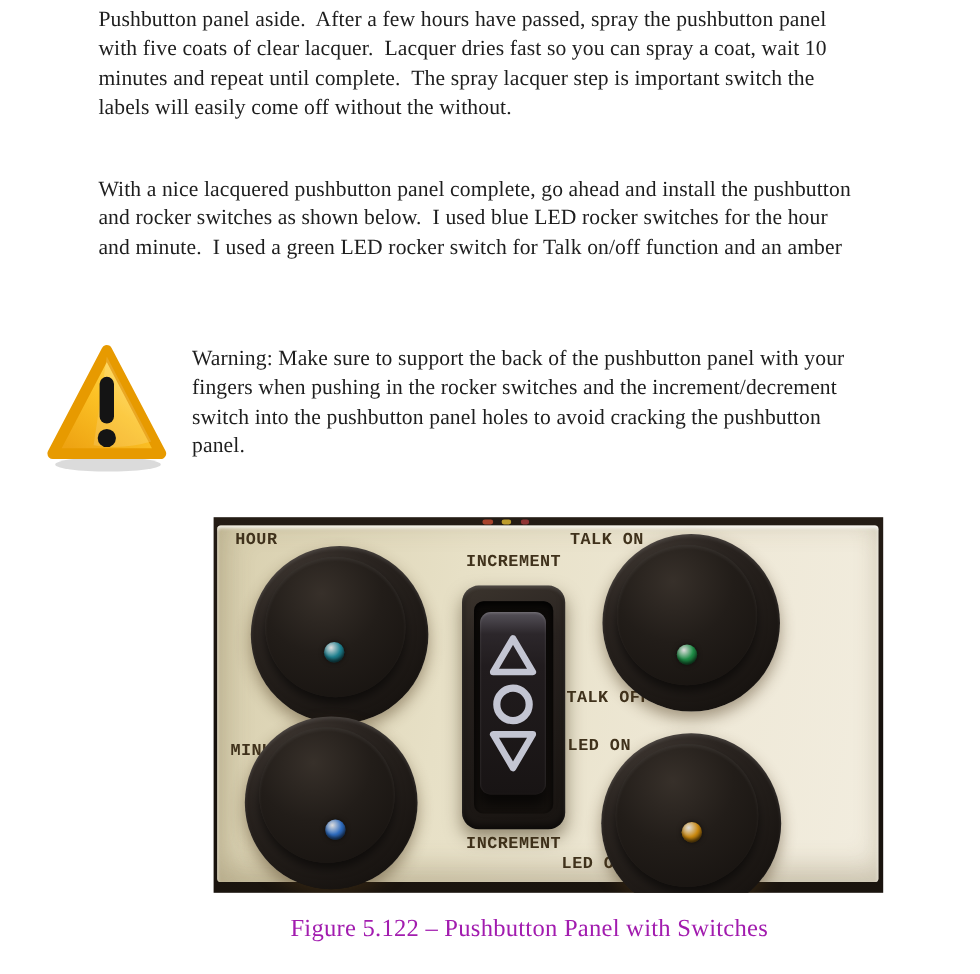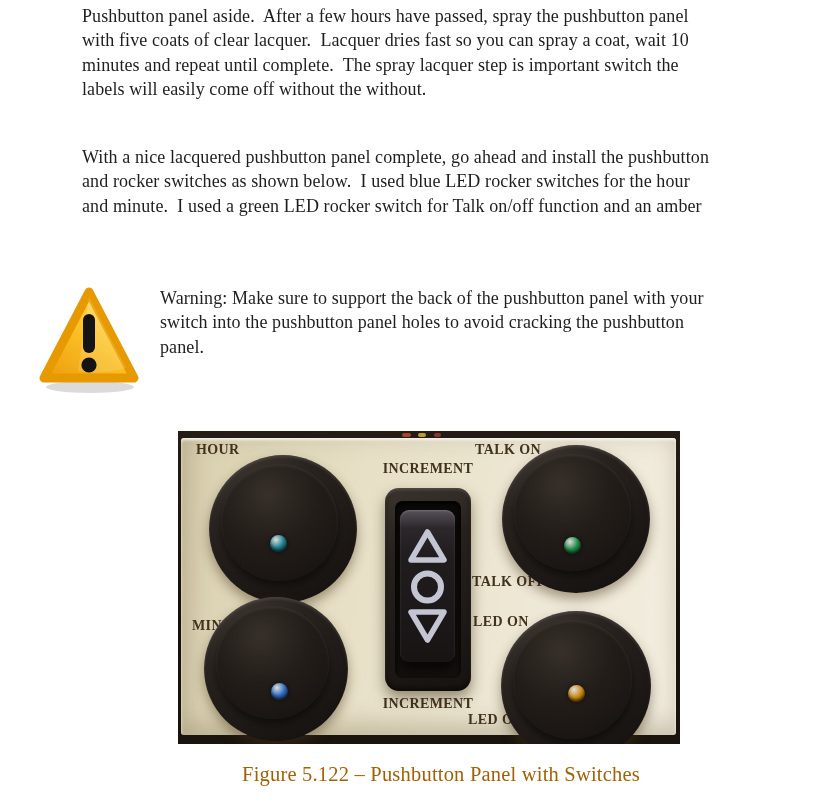--- a/index.html
+++ b/index.html
@@ -9,23 +9,24 @@
     font-family:"Liberation Serif","DejaVu Serif",serif;
     color:#1e1e1e;
   }
   .tblock{position:absolute;left:82px;width:728px;}
   .tline{white-space:pre;font-size:18px;line-height:24.4px;letter-spacing:0.1px;}
   
   .warn-icon{position:absolute;left:38px;top:283px;width:102px;height:112px;}
   .warn-text{position:absolute;left:160px;top:286px;width:650px;}
   
   .photo{
-    position:absolute;left:178px;top:431px;width:502px;height:313px;
+    position:absolute;left:178px;top:431px;width:558px;height:313px;
     background:linear-gradient(180deg,#241c15 0%,#15100c 60%,#1a140e 100%);
     overflow:hidden;
+    font-family:Liberation Mono, monospace;
   }
   .panel{
     position:absolute;left:3px;top:7px;right:4px;bottom:9px;
     background:linear-gradient(100deg,#d8cfae 0%,#e7e0c6 35%,#efe9d8 75%,#f2eddf 100%);
     border-radius:3px;
     box-shadow:inset 0 2px 3px rgba(255,255,255,.8), inset 0 -14px 22px rgba(95,75,40,.18), inset 10px 0 24px rgba(95,75,40,.14);
   }
   .speck{position:absolute;height:4px;border-radius:2px;top:2px;}
   .plabel{
     position:absolute;font-weight:bold;font-size:14px;letter-spacing:.4px;
@@ -57,21 +58,21 @@
     box-shadow:inset 0 3px 6px rgba(0,0,0,.9);
   }
   .rocker{
     position:absolute;left:15px;top:22px;width:55px;height:152px;border-radius:9px;
     background:linear-gradient(180deg,#56525a 0%,#2c272b 12%,#211c1e 30%,#181414 100%);
     box-shadow:0 9px 10px rgba(0,0,0,.55), inset 0 1px 2px rgba(255,255,255,.18);
   }
   .rocker svg{position:absolute;left:0;top:0;}
   .caption{
     position:absolute;left:82px;top:763px;width:718px;text-align:center;
-    font-size:20.5px;color:#a16207;letter-spacing:.2px;
+    font-size:20.5px;color:#a21caf;letter-spacing:.2px;
   }
 </style>
 </head>
 <body>
 
 <div class="tblock" style="top:4px;">
   <div class="tline">Pushbutton panel aside.  After a few hours have passed, spray the pushbutton panel</div>
   <div class="tline">with five coats of clear lacquer.  Lacquer dries fast so you can spray a coat, wait 10</div>
   <div class="tline">minutes and repeat until complete.  The spray lacquer step is important switch the</div>
   <div class="tline">labels will easily come off without the without.</div>
@@ -94,20 +95,21 @@
     </defs>
     <ellipse cx="52" cy="104" rx="44" ry="6" fill="#bdbdbd" opacity="0.55"></ellipse>
     <polygon points="51,9 96,95 6,95" fill="url(#wg)" stroke-width="9" stroke-linejoin="round" stroke="#e79a00"></polygon>
     <path d="M51,14 L88,85 Q65,92 40,88 Z" fill="#ffffff" opacity="0.14"></path>
     <rect x="45" y="31" width="12" height="39" rx="6" fill="#141414"></rect>
     <circle cx="51" cy="82" r="7.6" fill="#141414"></circle>
   </svg>
 </div>
 <div class="warn-text">
   <div class="tline">Warning: Make sure to support the back of the pushbutton panel with your</div>
+  <div class="tline">fingers when pushing in the rocker switches and the increment/decrement</div>
   <div class="tline">switch into the pushbutton panel holes to avoid cracking the pushbutton</div>
   <div class="tline">panel.</div>
 </div>
 
 <div class="photo">
 
   <div class="speck" style="left:224px;width:9px;background:#a8442c;"></div>
   <div class="speck" style="left:240px;width:8px;background:#bd9c2c;"></div>
   <div class="speck" style="left:256px;width:7px;background:#8f3434;"></div>
 

